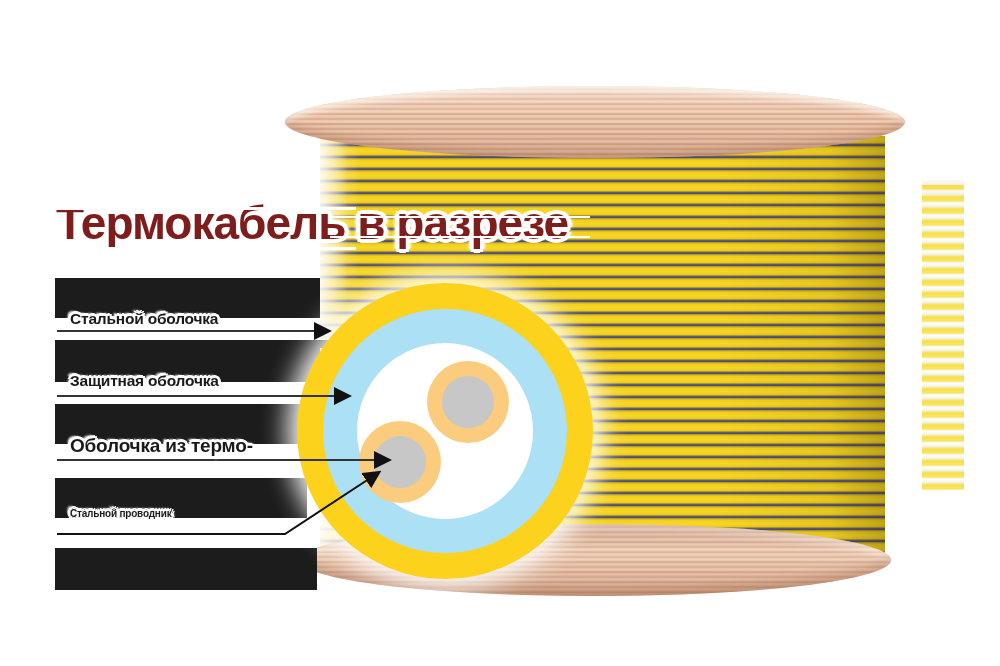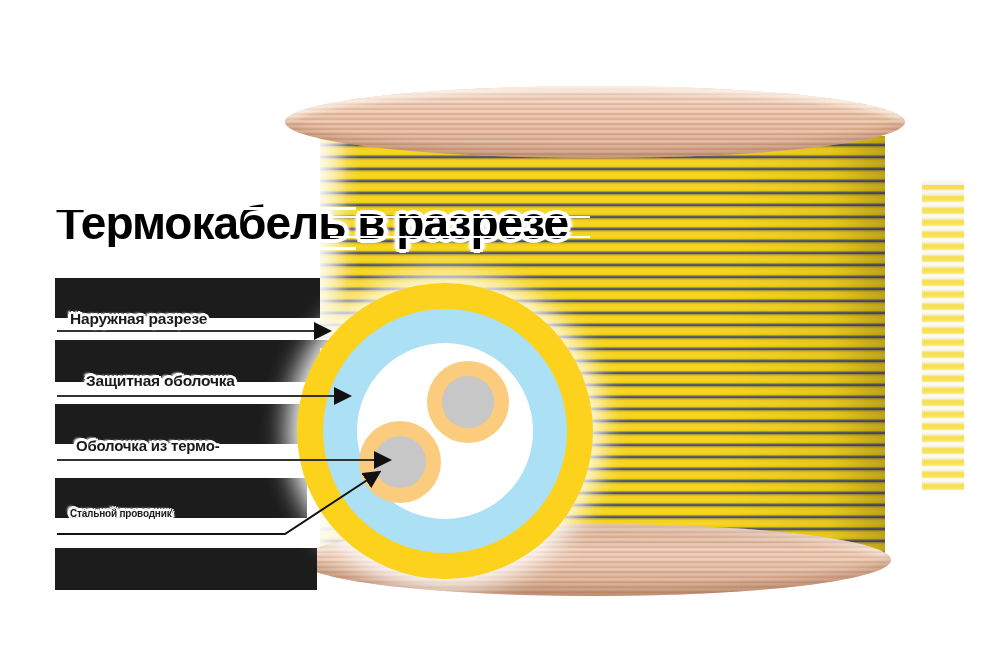--- a/index.html
+++ b/index.html
@@ -90,28 +90,28 @@
     font-weight:bold;
     color:#1a1a1a;
     letter-spacing:-0.2px;
     white-space:nowrap;
     text-shadow:
       -2px -2px 0 #fff, 2px -2px 0 #fff, -2px 2px 0 #fff, 2px 2px 0 #fff,
       -3px 0 0 #fff, 3px 0 0 #fff, 0 -3px 0 #fff, 0 3px 0 #fff,
       -3px -3px 2px #fff, 3px 3px 2px #fff;
   }
   .cap-l1{left:70px;top:310px;font-size:15.5px;}
-  .cap-l2{left:70px;top:372px;font-size:15.5px;margin-left:16px;}
-  .cap-l3{left:76px;top:436px;font-size:15px;line-height:20px;white-space:normal;width:240px;}
+  .cap-l2{left:70px;top:372px;font-size:15.5px;}
+  .cap-l3{left:70px;top:436px;font-size:19px;line-height:20px;white-space:normal;width:240px;}
   .cap-l4{left:70px;top:508px;font-size:10px;}
 
   
   .title{
     position:absolute;left:56px;top:196px;
-    font-size:46px;font-weight:bold;color:#000000;
+    font-size:46px;font-weight:bold;color:#7f1d1d;
     letter-spacing:-1px;white-space:nowrap;
     text-shadow:
       -3px -3px 0 #fff, 3px -3px 0 #fff, -3px 3px 0 #fff, 3px 3px 0 #fff,
       -4px 0 0 #fff, 4px 0 0 #fff, 0 -4px 0 #fff, 0 4px 0 #fff,
       -5px 0 3px #fff, 5px 0 3px #fff;
   }
   
   .title-stripe{position:absolute;background:#ffffff;height:3px;}
 
   svg.arrows{position:absolute;left:0;top:0;width:1000px;height:666px;pointer-events:none;}
@@ -164,20 +164,20 @@
     <line x1="57" y1="460" x2="388" y2="460" stroke="#333" stroke-width="2" marker-end="url(#ah)"></line>
     <polyline points="57,534 285,534 378,473" fill="none" stroke="#111" stroke-width="2" marker-end="url(#ah)"></polyline>
   </svg>
 
   <div class="title">Термокабель в разрезе</div>
   <div class="title-stripe" style="left:56px;top:207px;width:300px;"></div>
   <div class="title-stripe" style="left:56px;top:247px;width:300px;"></div>
   <div class="title-stripe" style="left:330px;top:216px;width:260px;height:2px;"></div>
   <div class="title-stripe" style="left:330px;top:236px;width:260px;height:2px;"></div>
 
-  <div class="cap cap-l1">Наружная разрезе</div>
+  <div class="cap cap-l1">Стальной оболочка</div>
   <div class="cap cap-l2">Защитная оболочка</div>
   <div class="cap cap-l3">
     <span>Оболочка из термо-</span><br>
   </div>
   <div class="cap cap-l4">Стальной проводник</div>
 
 </div>
 
 </body></html>

